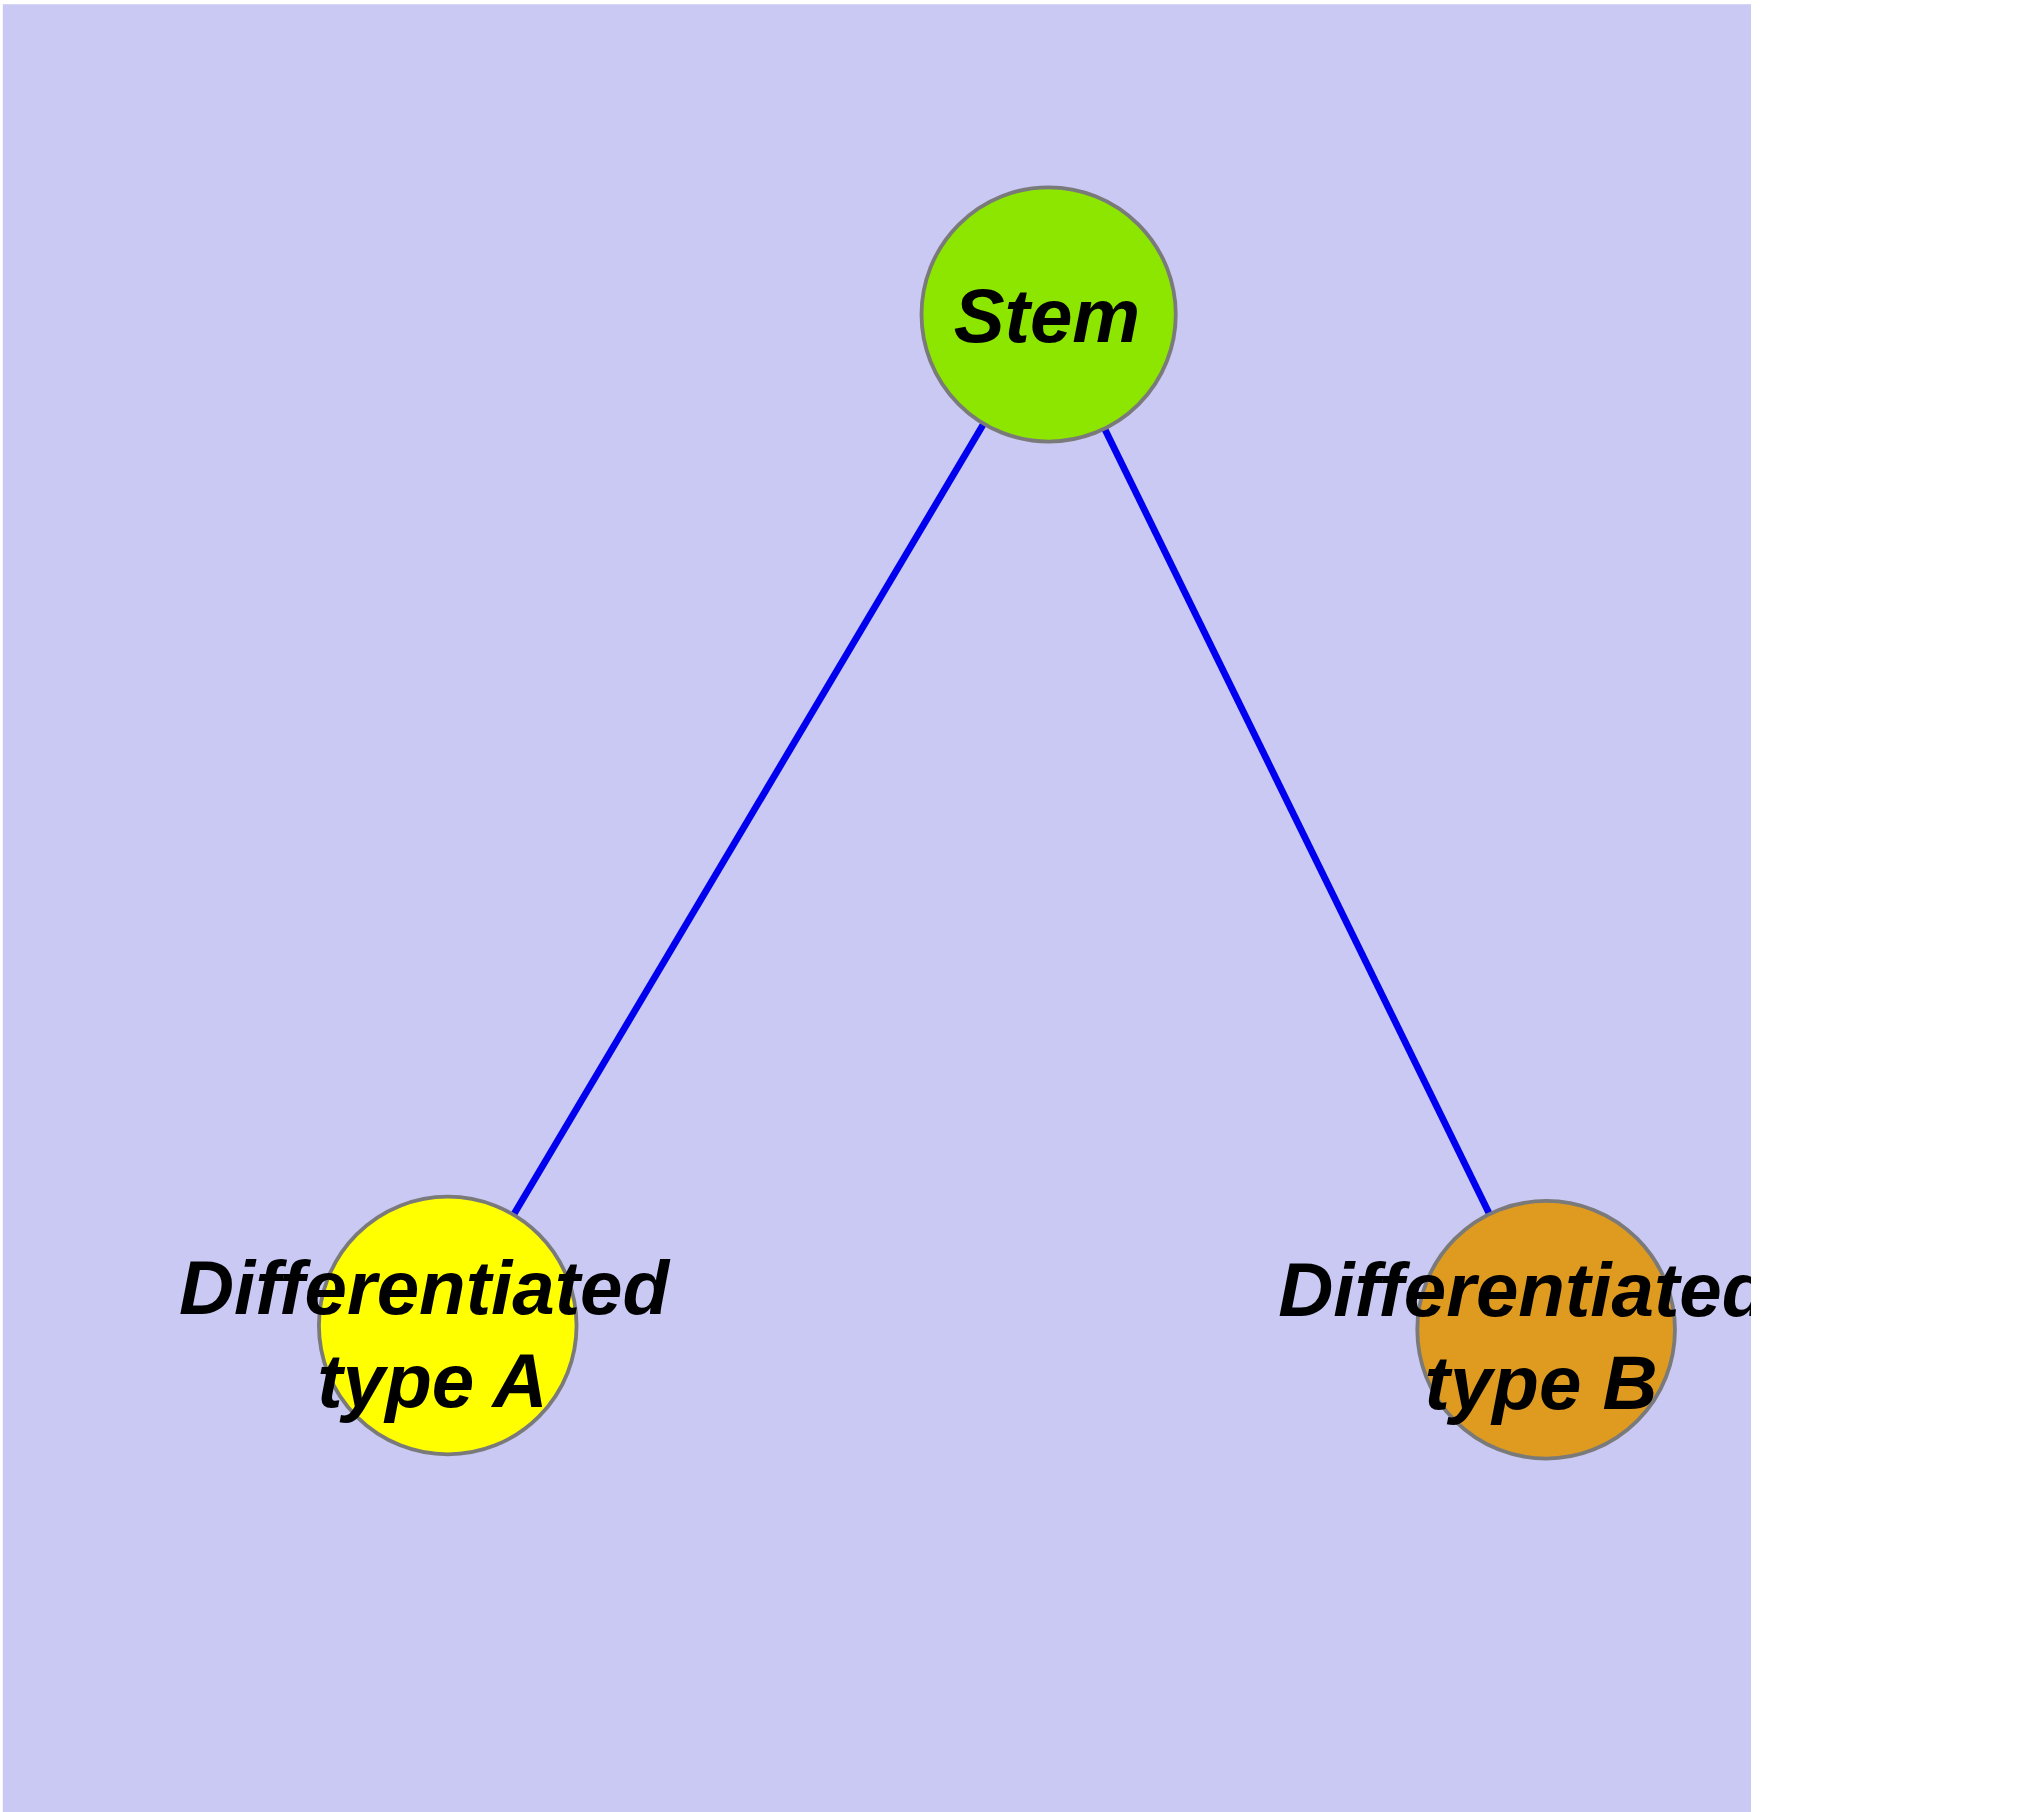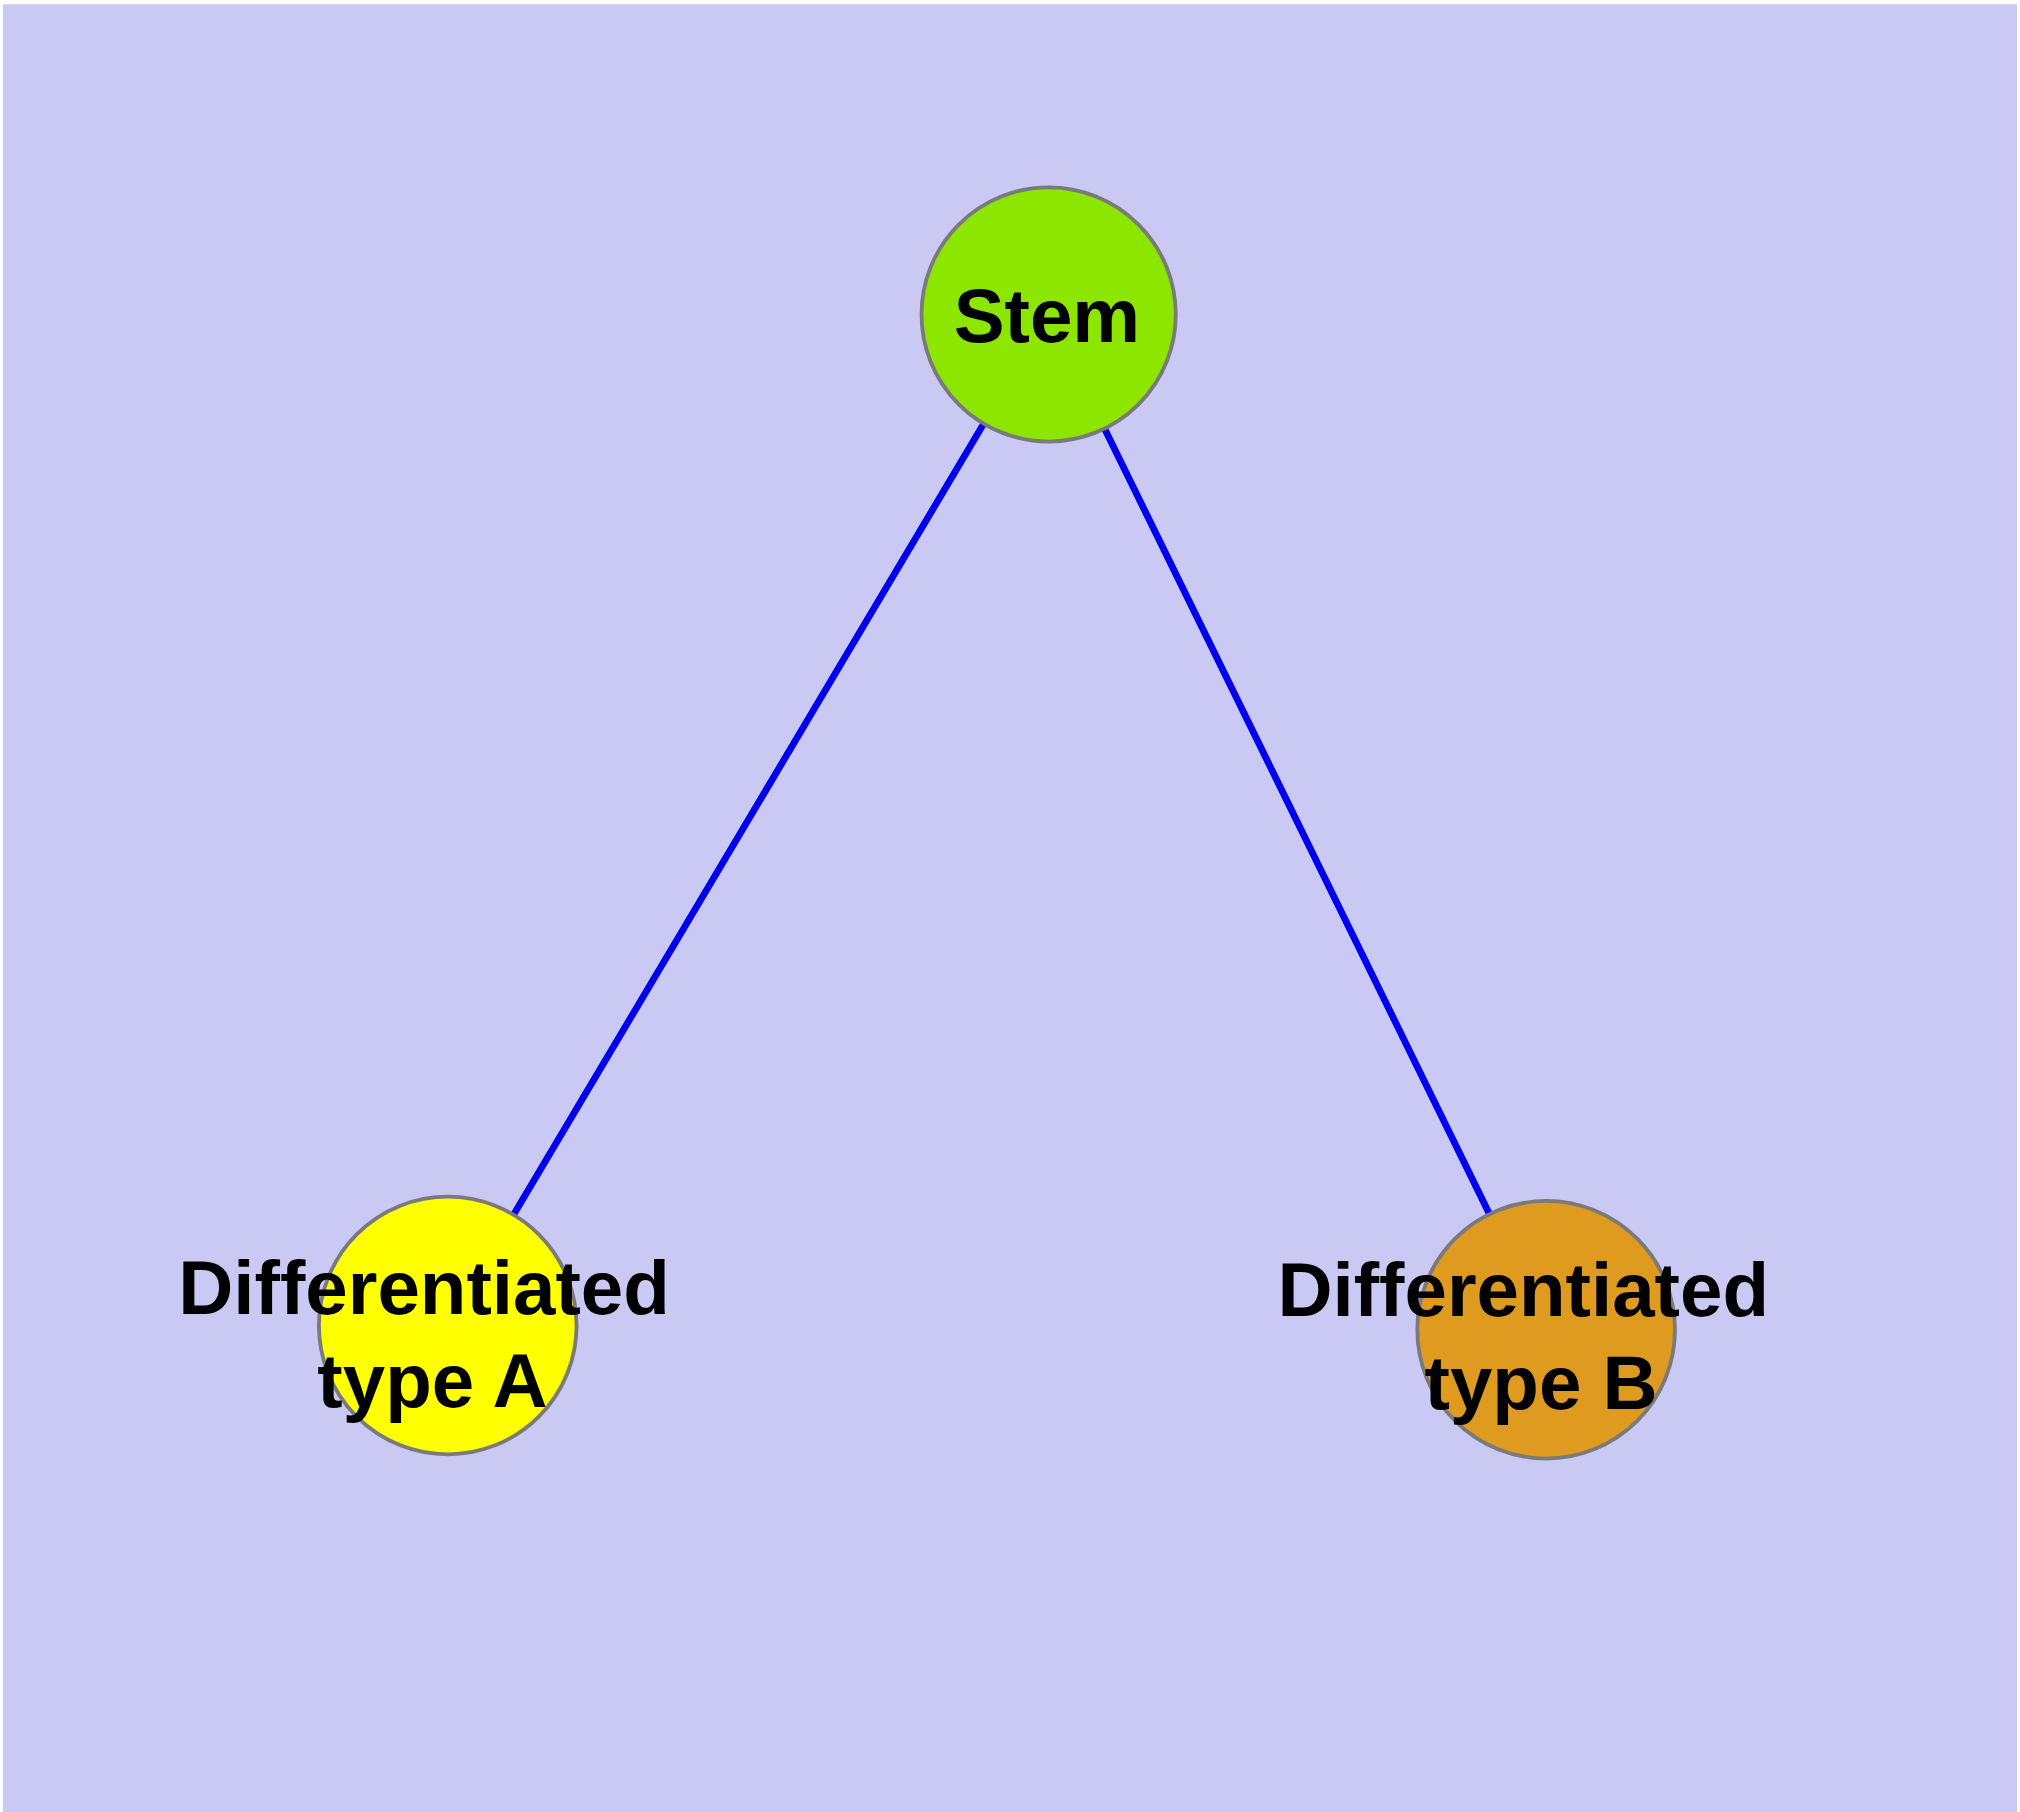--- a/index.html
+++ b/index.html
@@ -2,23 +2,24 @@
 <html style="font-size:13.6px"><head>
 <meta charset="utf-8">
 <style>
   html, body {
     margin: 0;
     padding: 0;
     background: #ffffff;
   }
   .stage {
     position: relative;
-    width: 2017px;
+    width: 1751px;
     height: 1812px;
     overflow: hidden;
+    font-style: italic;
   }
   svg {
     display: block;
     width: 2021px;
     height: 1812px;
   }
   .node-circle {
     stroke-width: 4.5px;
   }
   .edge-line {

